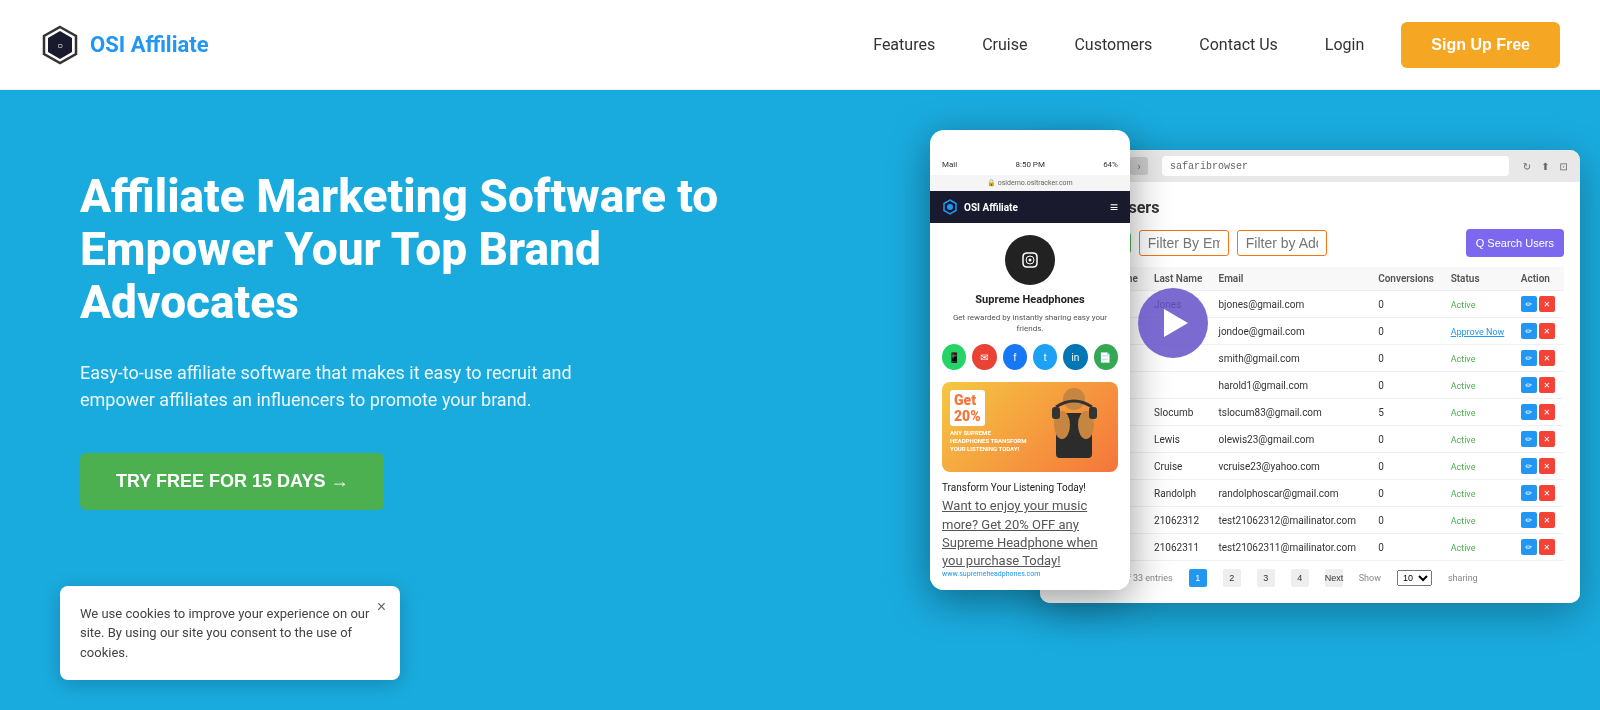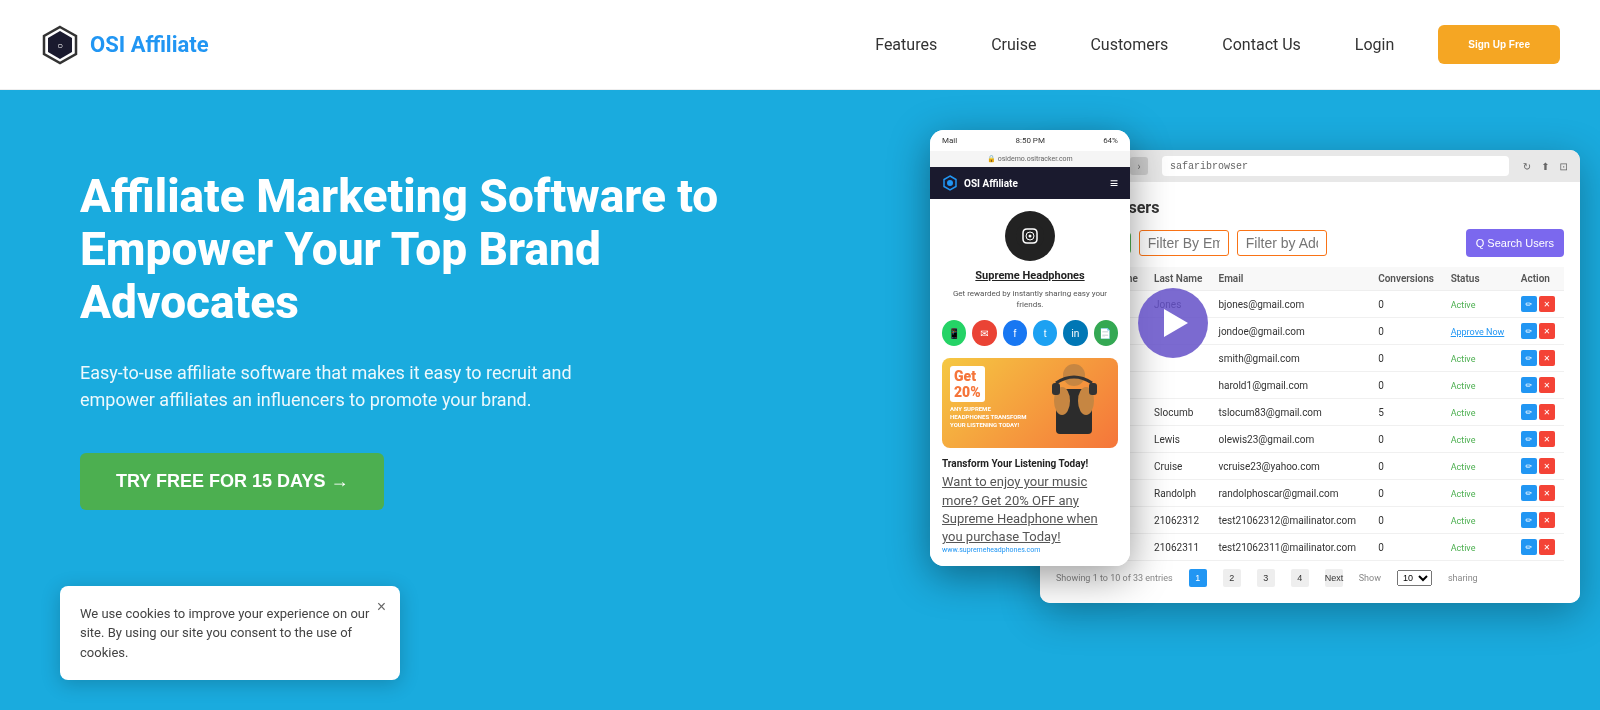--- a/index.html
+++ b/index.html
@@ -26,36 +26,36 @@
       font-size: 22px;
       font-weight: 700;
       color: #222;
     }
     .logo-text span {
       color: #2196f3;
     }
     .nav {
       display: flex;
       align-items: center;
-      gap: 14px;
+      gap: 7px;
     }
     .nav-link {
       font-size: 16px;
       color: #333;
       text-decoration: none;
       padding: 8px 20px;
       cursor: pointer;
     }
     .btn-signup {
       background: #f5a623;
       color: #fff;
       border: none;
       border-radius: 6px;
       padding: 14px 30px;
-      font-size: 10px;
+      font-size: 16px;
       font-weight: 700;
       cursor: pointer;
       margin-left: 10px;
     }
 
     
     .hero {
       background: #1aabde;
       min-height: 620px;
       position: relative;
@@ -321,20 +321,21 @@
       z-index: 4;
     }
     .mobile-status-bar {
       background: #fff;
       padding: 6px 12px;
       display: flex;
       align-items: center;
       justify-content: space-between;
       font-size: 8px;
       color: #333;
+      margin-top: 24px;
     }
     .mobile-header {
       background: #1a1a2e;
       padding: 8px 12px;
       display: flex;
       align-items: center;
       justify-content: space-between;
     }
     .mobile-logo-row {
       display: flex;
@@ -370,21 +371,20 @@
       justify-content: center;
       color: #fff;
       font-size: 16px;
     }
     .mobile-brand-name {
       text-align: center;
       font-size: 11px;
       font-weight: 700;
       color: #222;
       margin-bottom: 6px;
-      text-decoration: underline;
     }
     .mobile-tagline {
       text-align: center;
       font-size: 8px;
       color: #555;
       margin-bottom: 10px;
       line-height: 1.4;
     }
     .mobile-share-btns {
       display: flex;
@@ -448,21 +448,21 @@
       right: 0;
       top: 0;
       bottom: 0;
       width: 50%;
       display: flex;
       align-items: center;
       justify-content: center;
     }
     .mobile-transform-text {
       font-size: 10px;
-      font-weight: 700;
+      font-weight: 400;
       color: #222;
       margin-bottom: 4px;
     }
     .mobile-desc {
       font-size: 13px;
       color: #555;
       line-height: 1.4;
       margin-bottom: 0;
       text-decoration: underline;
     }

